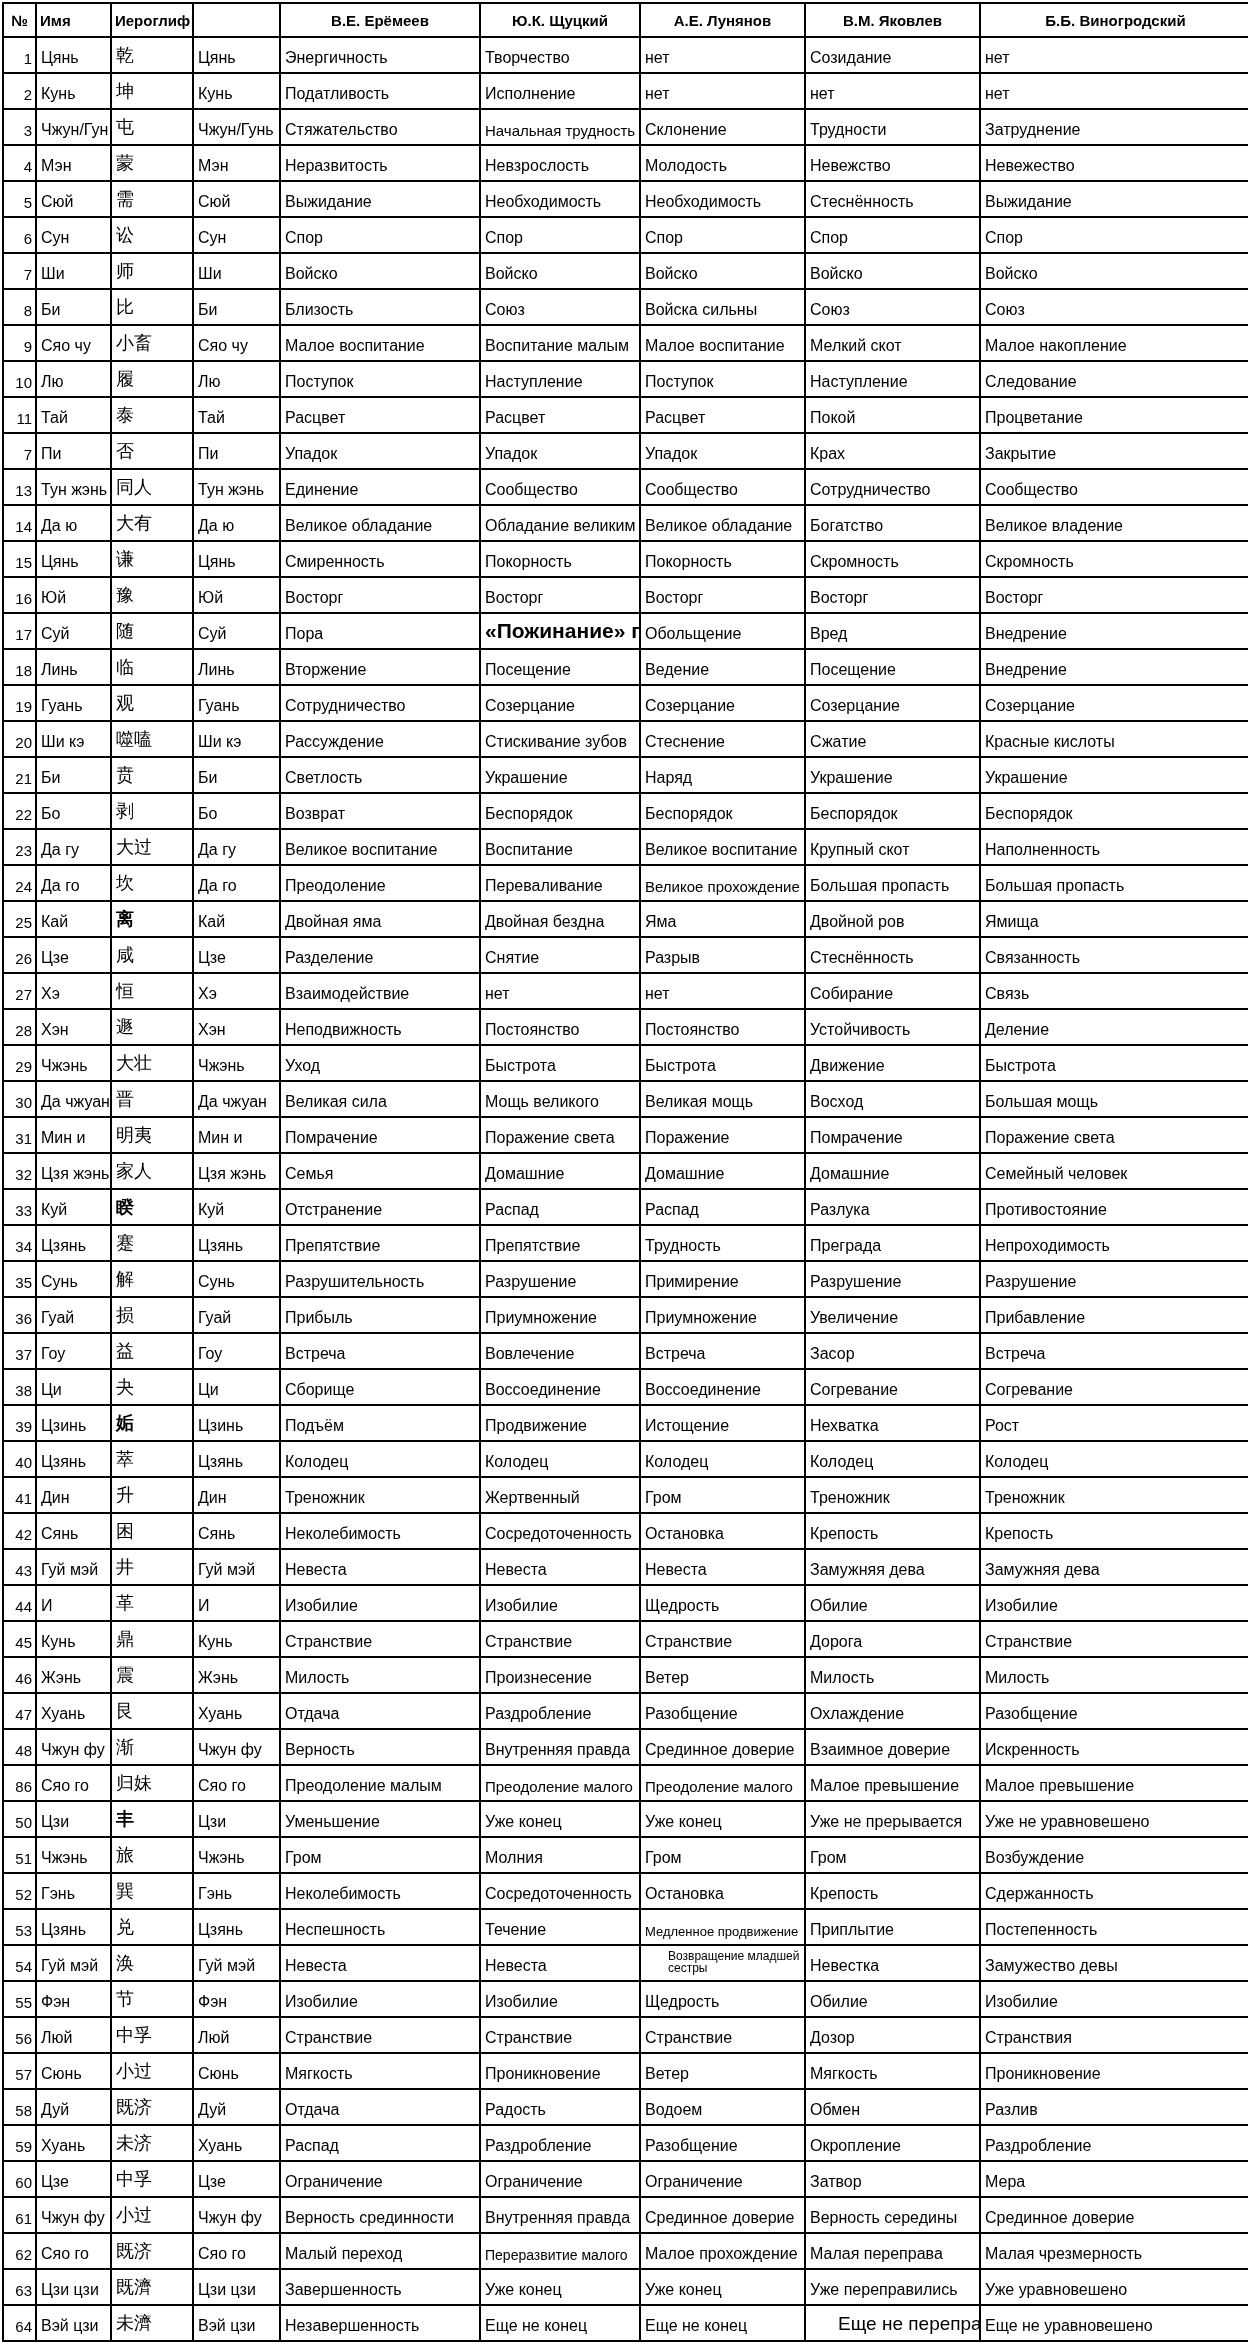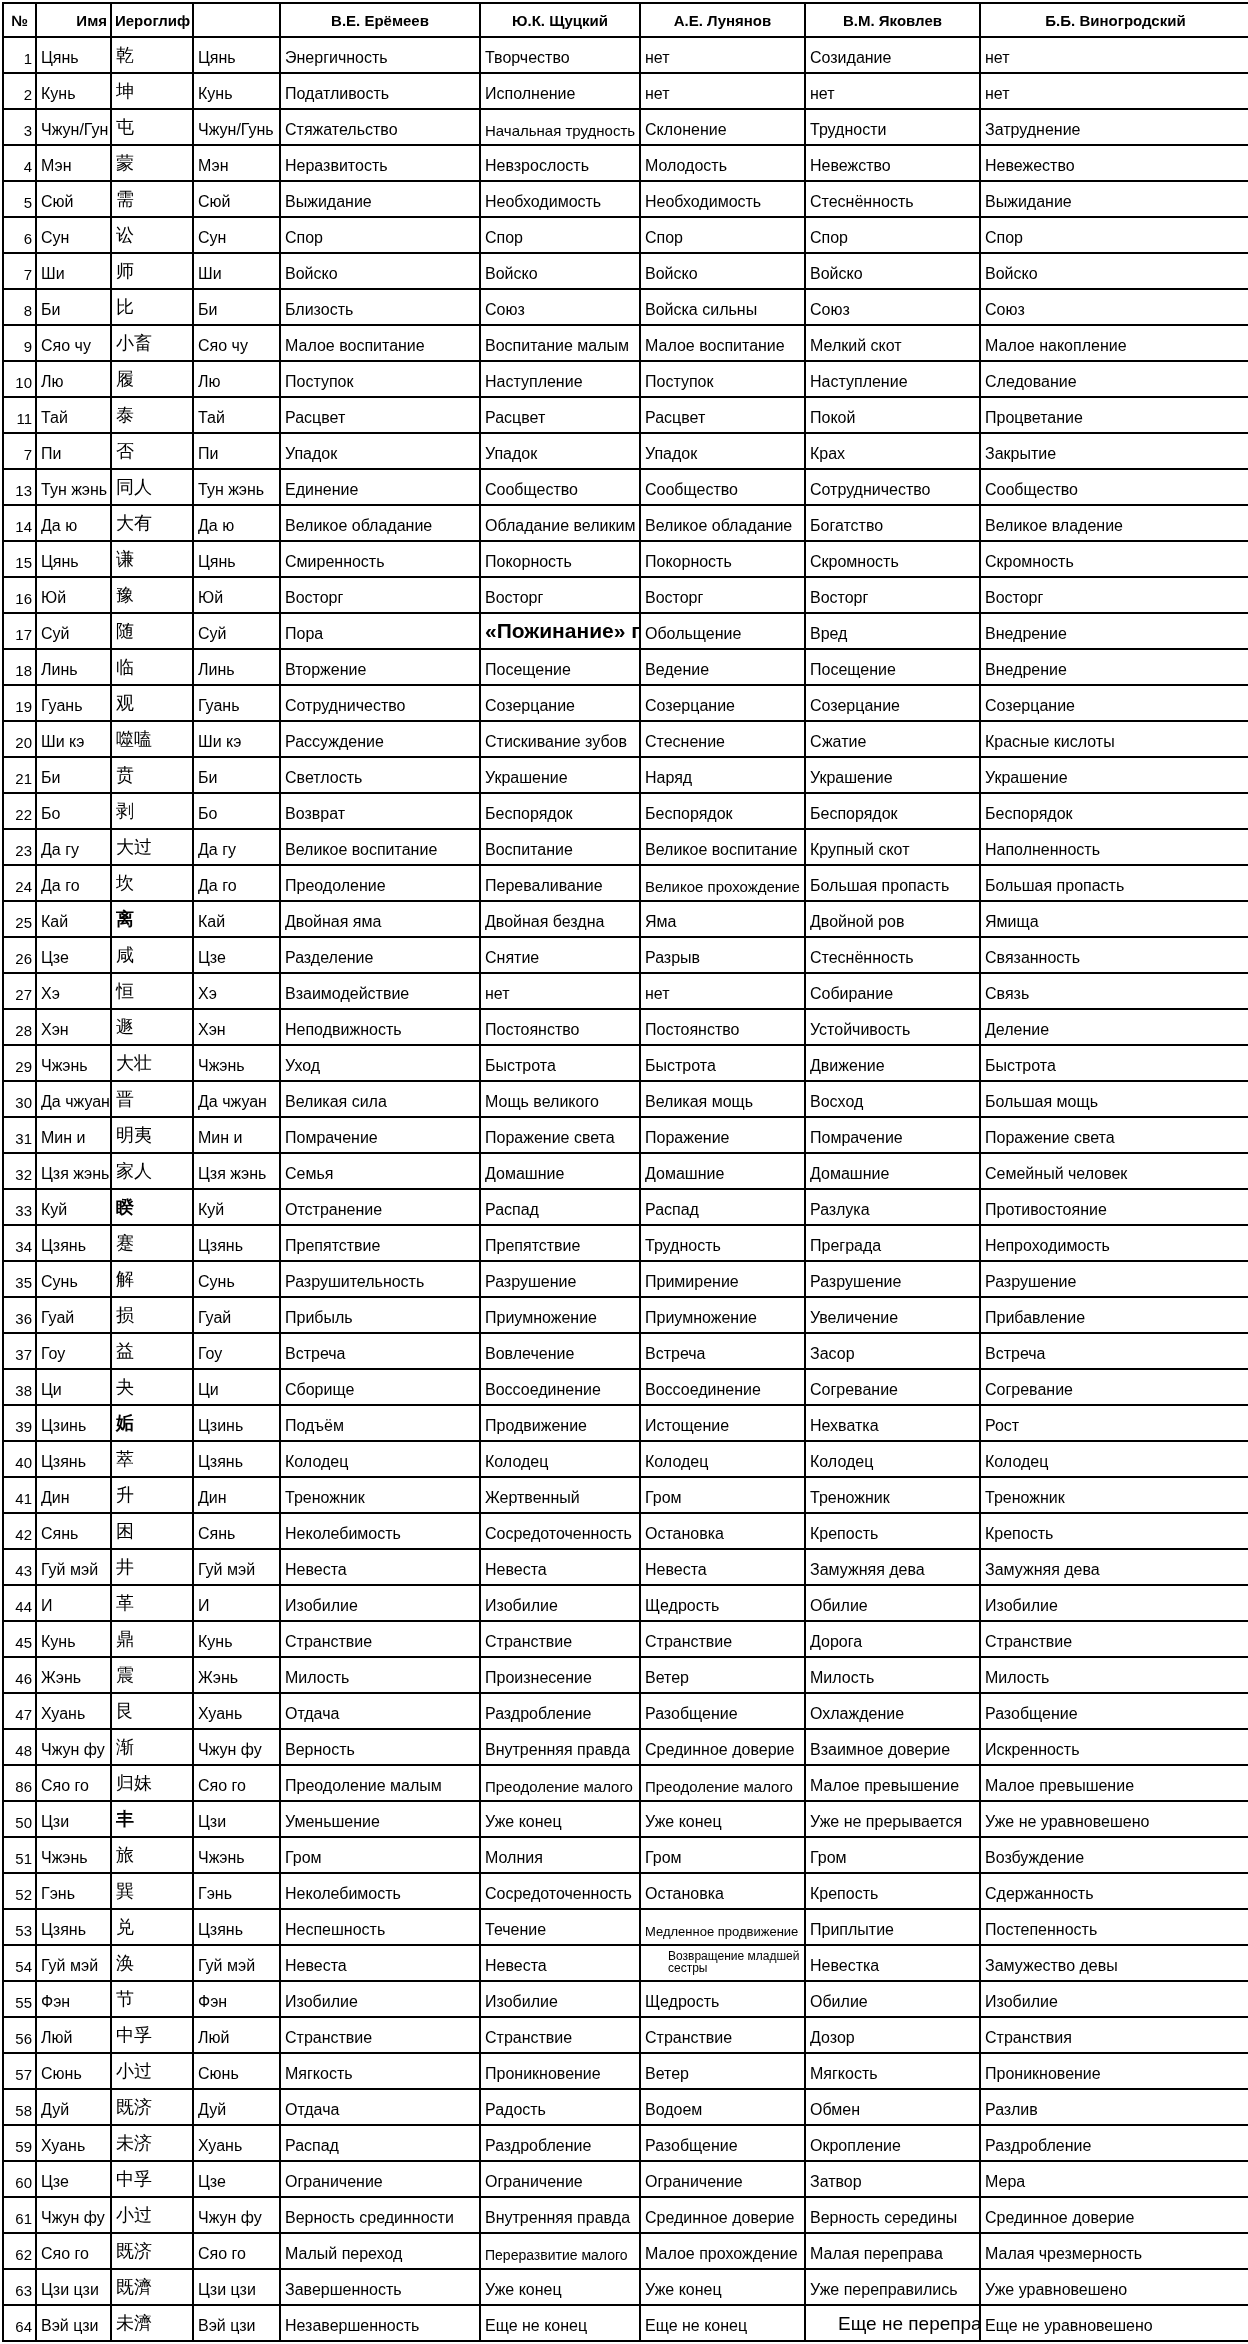--- a/index.html
+++ b/index.html
@@ -1,20 +1,20 @@
 <!DOCTYPE html>
 <html><head>
 <meta charset="utf-8">
 <style>
   html,body{margin:0;padding:0;background:#fff;}
   body{width:1248px;font-family:"Liberation Sans",sans-serif;color:#000;}
   table{border-collapse:collapse;table-layout:fixed;width:1244px;margin:2px 0 0 2px;}
   th,td{border:2px solid #000;overflow:hidden;box-sizing:border-box;}
   th{font-size:15px;font-weight:bold;text-align:center;height:34px;padding:1px 3px;background:#fff;}
-  th.left{text-align:right;}
+  th.left{text-align:left;}
   td{font-size:16px;height:36px;vertical-align:bottom;padding:1px 4px 5px 4px;white-space:nowrap;background:#fff;}
   td.num{text-align:right;padding-right:3px;font-size:15px;}
   td.hier{font-size:18px;}
   td.hb{font-weight:bold;}
 </style>
 </head>
 <body>
 
 <table>
   <colgroup>

